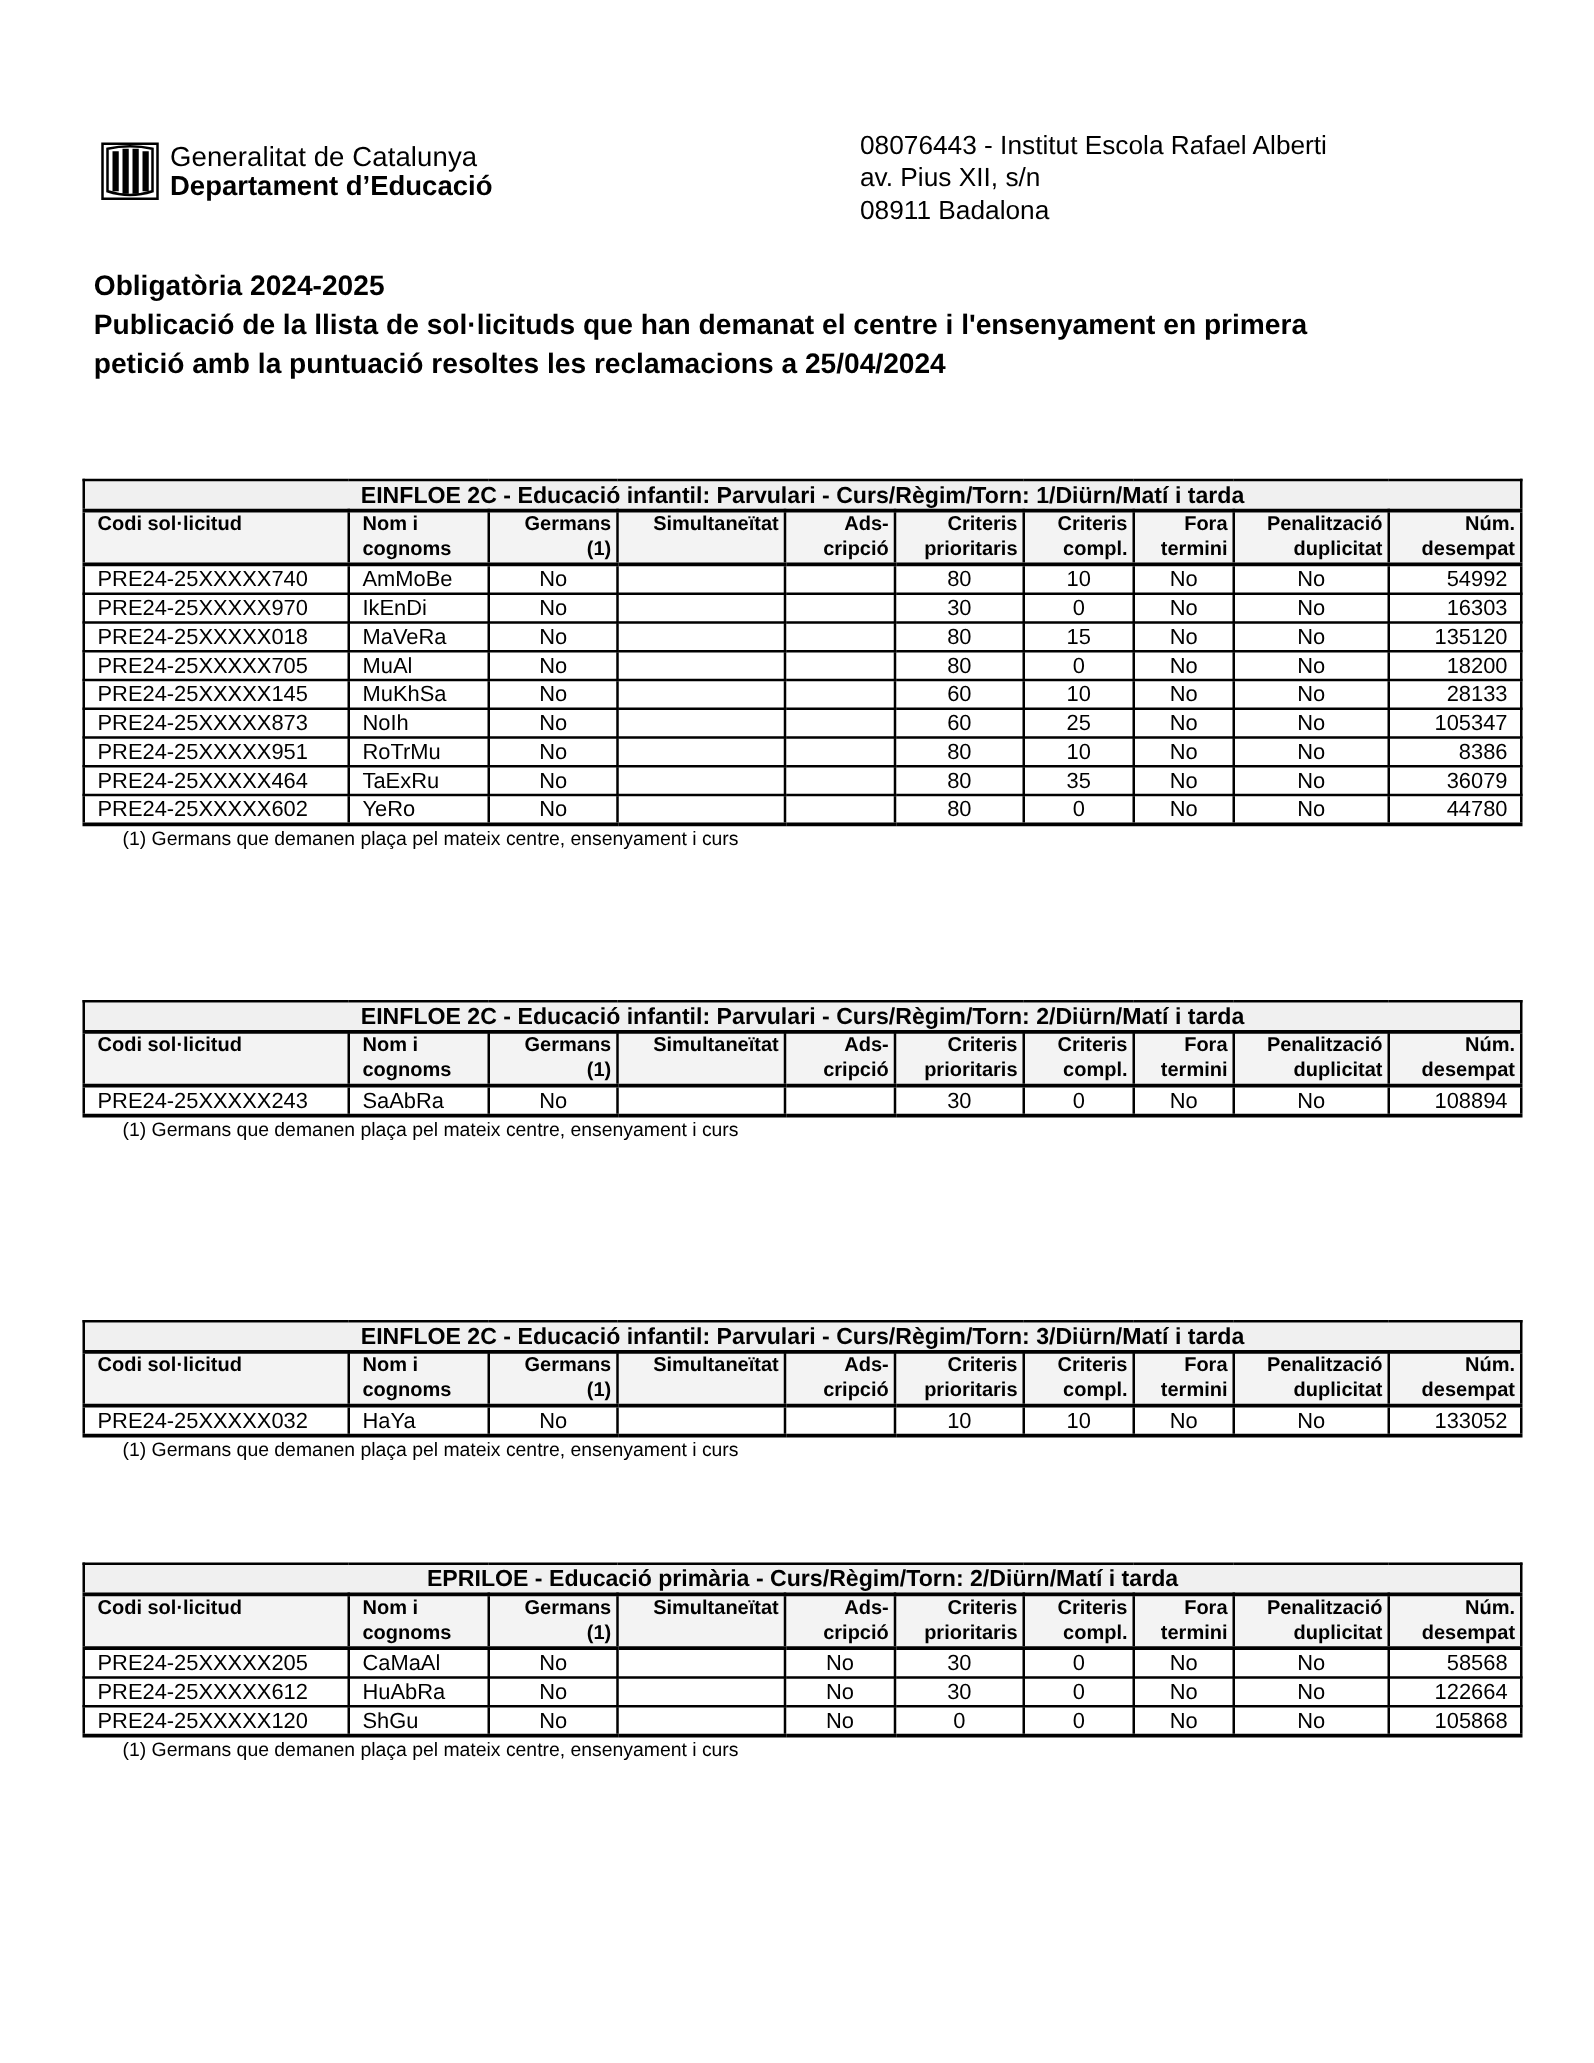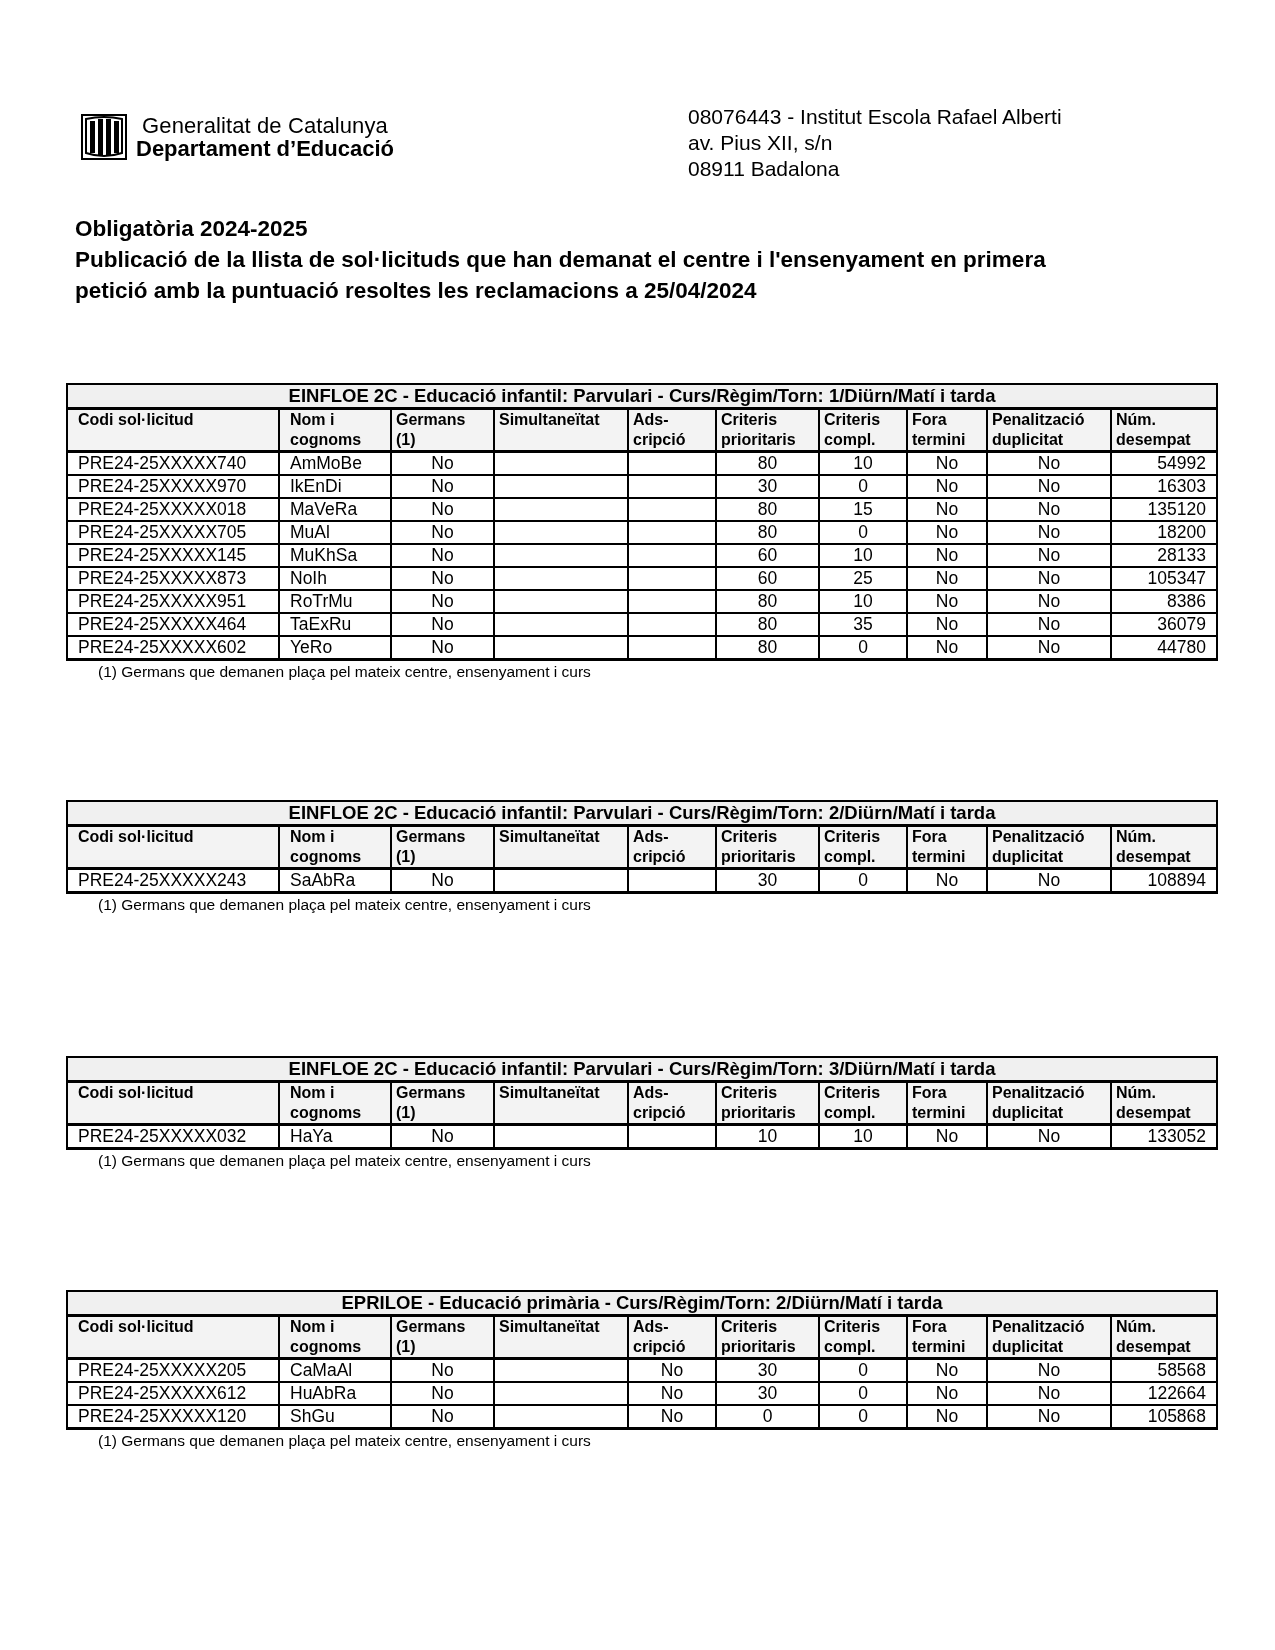--- a/index.html
+++ b/index.html
@@ -7,21 +7,21 @@
       width: 1275px; height: 1650px; position: relative; overflow: hidden;
       font-family: "Liberation Sans", sans-serif; color: #000;
     }
     .logo {
       position: absolute; left: 80px; top: 113px;
       display: flex; align-items: center;
     }
     .logo-mark {
       width: 48px; height: 48px; margin-right: 8px; position: relative;
     }
-    .logo-text { line-height: 1; text-align: center; }
+    .logo-text { line-height: 1; }
     .logo-line1 { font-size: 22px; font-weight: normal; letter-spacing: 0.1px; }
     .logo-line2 { font-size: 22px; font-weight: bold; margin-top: 1px; }
     .school {
       position: absolute; left: 688px; top: 104px;
       font-size: 21px; line-height: 26px;
     }
     .title-block {
       position: absolute; left: 75px; top: 213px;
       font-size: 22.5px; font-weight: bold; line-height: 31px;
       letter-spacing: 0px;
@@ -38,21 +38,21 @@
       white-space: nowrap; overflow: hidden;
     }
     table.res tr.caption-row td {
       background: #f0f0f0; font-weight: bold; text-align: center;
       font-size: 18.5px; height: 22px; border-top: 2px solid #000;
       border-bottom: 3px solid #000;
     }
     table.res tr.head-row th {
       background: #f3f3f3; font-weight: bold; font-size: 16px;
       line-height: 20px; vertical-align: top; height: 40px;
-      text-align: left; border-bottom: 3px solid #000;
+      text-align: right; border-bottom: 3px solid #000;
     }
     table.res tr.head-row th.left { text-align: left; padding-left: 10px; margin-left: 16px; }
     table.res td.codi { text-align: left; padding-left: 10px; }
     table.res td.nom { text-align: left; padding-left: 10px; }
     table.res td.c { text-align: center; }
     table.res td.r { text-align: right; padding-right: 10px; }
     table.res tr.data-row:last-child td { border-bottom: 3px solid #000; }
     .footnote {
       font-size: 15.5px; margin-top: 2px; padding-left: 8px; margin-left: 24px;
     }
@@ -417,21 +417,21 @@
             <td class="c">10</td>
             <td class="c">10</td>
             <td class="c">No</td>
             <td class="c">No</td>
             <td class="r">133052</td>
           </tr>
         </tbody>
       </table>
       <div class="footnote">(1) Germans que demanen plaça pel mateix centre, ensenyament i curs</div>
     </div>
-    <div class="section" style="top: 1290px;">
+    <div class="section" style="top: 1250px;">
       <table class="res">
         <colgroup>
           <col class="c-codi">
           <col class="c-nom">
           <col class="c-germ">
           <col class="c-sim">
           <col class="c-ads">
           <col class="c-crp">
           <col class="c-crc">
           <col class="c-fora">

